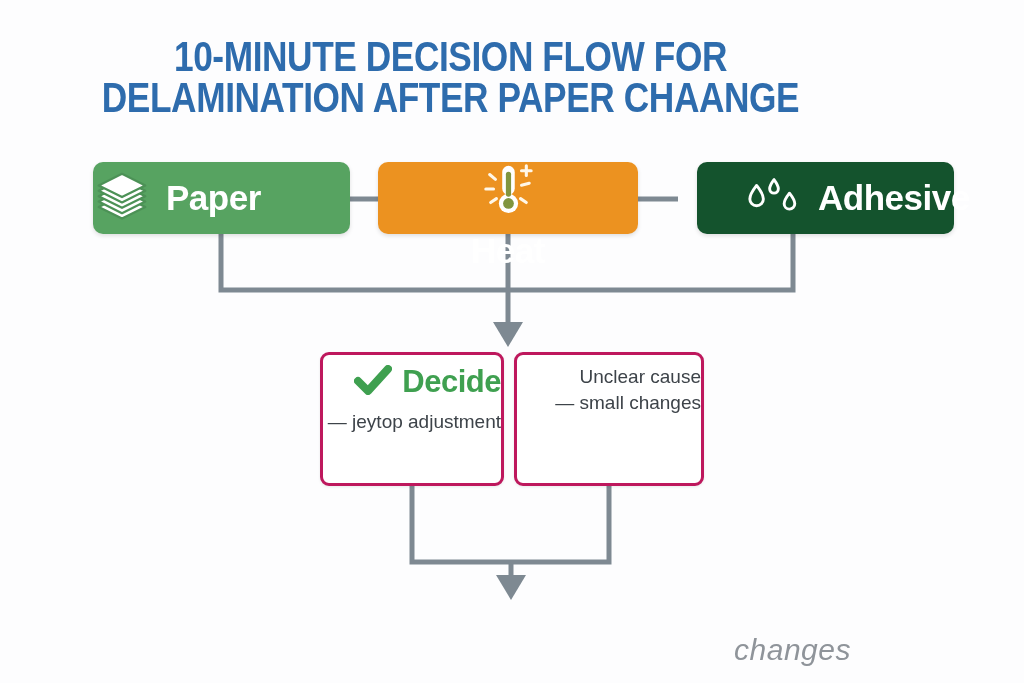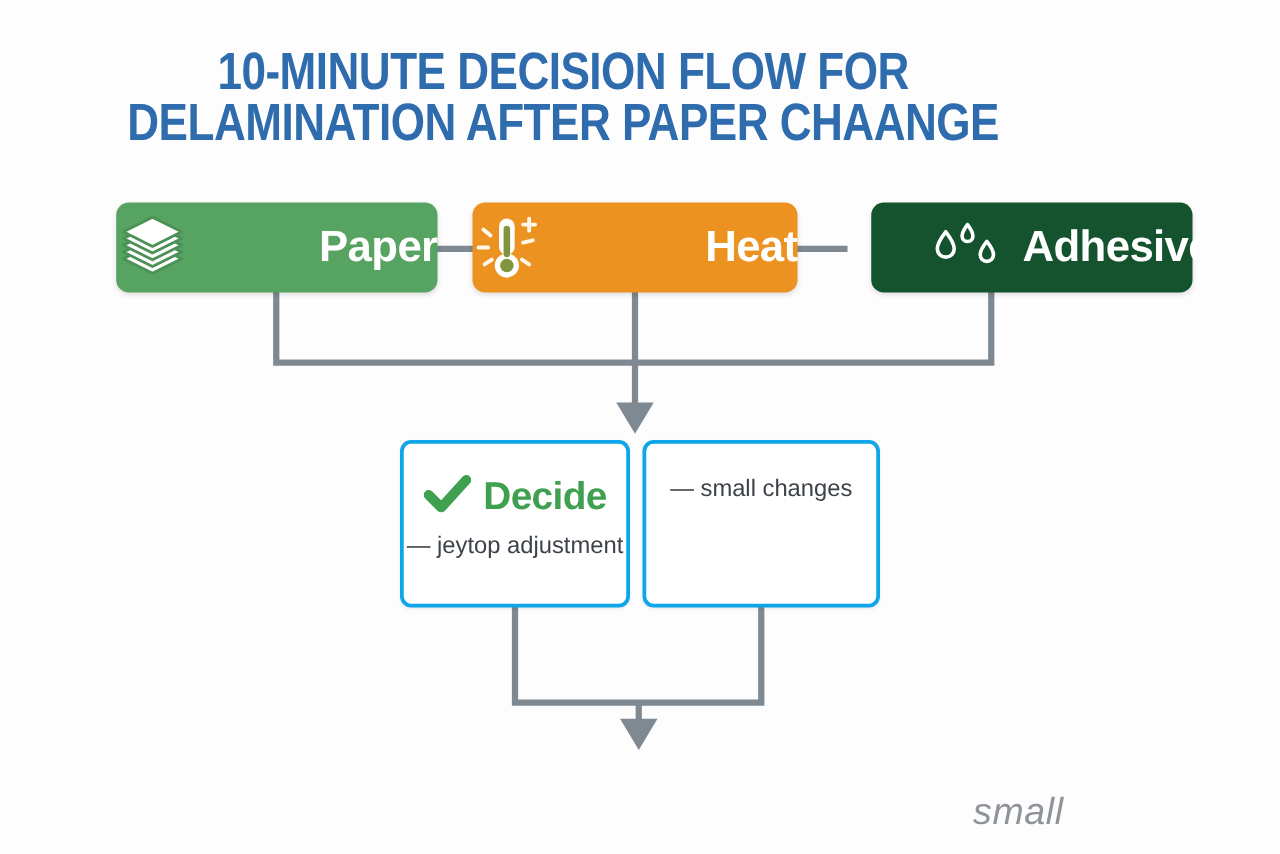--- a/index.html
+++ b/index.html
@@ -46,44 +46,44 @@
   .connectors .arrowhead { fill: var(--connector, #7e8992); }
 
   
   .stage {
     position: absolute;
     top: 162px;
     height: 72px;
     border-radius: 10px;
     display: flex;
     align-items: center;
-    justify-content: space-between;
+    justify-content: flex-start;
     gap: 15px;
     box-shadow: 0 2px 4px rgba(0,0,0,0.12);
   }
   .stage-label {
     color: #ffffff;
     font-weight: bold;
     font-size: 35px;
     letter-spacing: -0.5px;
   }
   .stage .icon { display: flex; align-items: center; }
 
   
   .outcome {
     position: absolute;
     top: 352px;
     height: 134px;
     background: #ffffff;
-    border: 3px solid #0ea5e9;
+    border: 3px solid #be185d;
     border-radius: 9px;
     display: flex;
     flex-direction: column;
-    align-items: center;
-    padding-top: 24px;
+    align-items: flex-end;
+    padding-top: 9px;
     box-shadow: 0 1px 3px rgba(0,0,0,0.08);
   }
   .outcome-head {
     display: flex;
     align-items: center;
     gap: 10px;
     margin-bottom: 9px;
   }
   .outcome-title {
     font-weight: bold;
@@ -141,21 +141,21 @@
           <path d="M32 20 L58 33 L32 46 L6 33 Z"></path>
           <path d="M32 14 L58 27 L32 40 L6 27 Z"></path>
           <path d="M32 8  L58 21 L32 34 L6 21 Z"></path>
           <path d="M32 2  L58 15 L32 28 L6 15 Z"></path>
         </g>
       </svg>
     </span>
     <span class="stage-label">Paper</span>
   </div>
 
-  <div class="stage" style="left: 378px; width: 260px; background: rgb(236, 146, 32);">
+  <div class="stage" style="left: 378px; width: 260px; background: rgb(236, 146, 32); flex-direction: column;">
     <span class="icon">
       <svg width="54" height="54" viewBox="0 0 56 56">
         <g stroke="#fff7e8" stroke-width="3.2" stroke-linecap="round">
           <line x1="9" y1="13" x2="15" y2="18"></line>
           <line x1="5" y1="28" x2="13" y2="28"></line>
           <line x1="10" y1="42" x2="16" y2="38"></line>
           <line x1="42" y1="24" x2="50" y2="22"></line>
           <line x1="41" y1="38" x2="47" y2="42"></line>
           <line x1="47" y1="4" x2="47" y2="14"></line>
           <line x1="42" y1="9" x2="52" y2="9"></line>
@@ -188,18 +188,19 @@
         <svg width="38" height="30" viewBox="0 0 38 30">
           <path d="M4 16 L14 26 L34 4" stroke="#3fa050" stroke-width="8" fill="none" stroke-linecap="round" stroke-linejoin="round"></path>
         </svg>
       </span>
       <span class="outcome-title" style="color: rgb(63, 160, 80);">Decide</span>
     </div>
     <div class="outcome-line">— jeytop adjustment</div>
   </div>
 
   <div class="outcome" style="left:514px;width:190px">
+    <div class="outcome-line">Unclear cause</div>
     <div class="outcome-line">— small changes</div>
   </div>
 
-  <div class="watermark">small</div>
+  <div class="watermark">changes</div>
 
 </div>
 
 </body></html>

